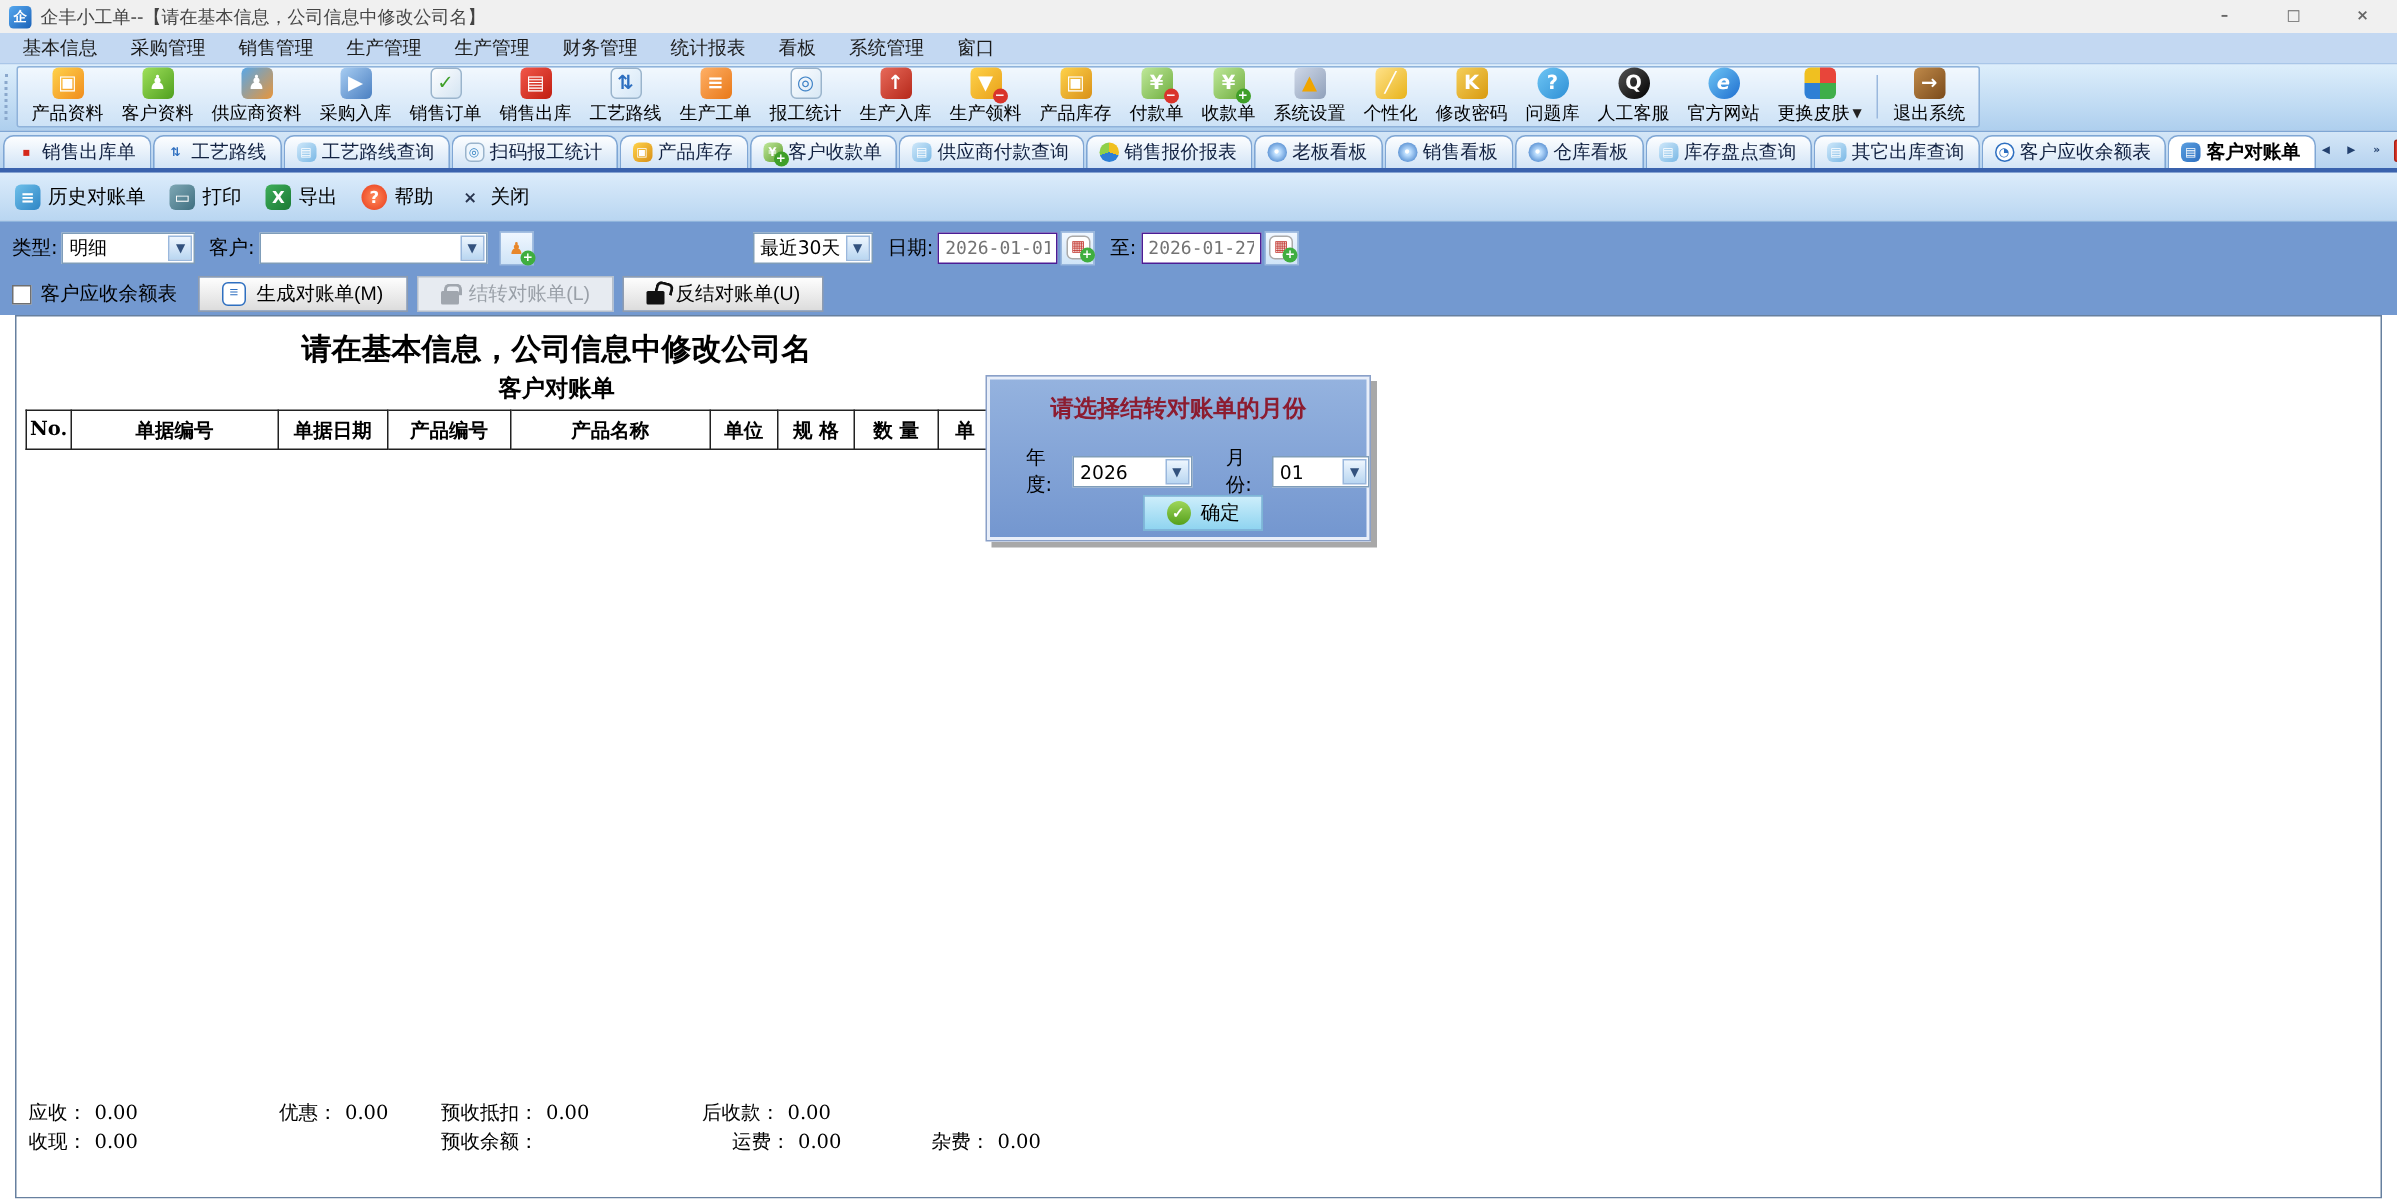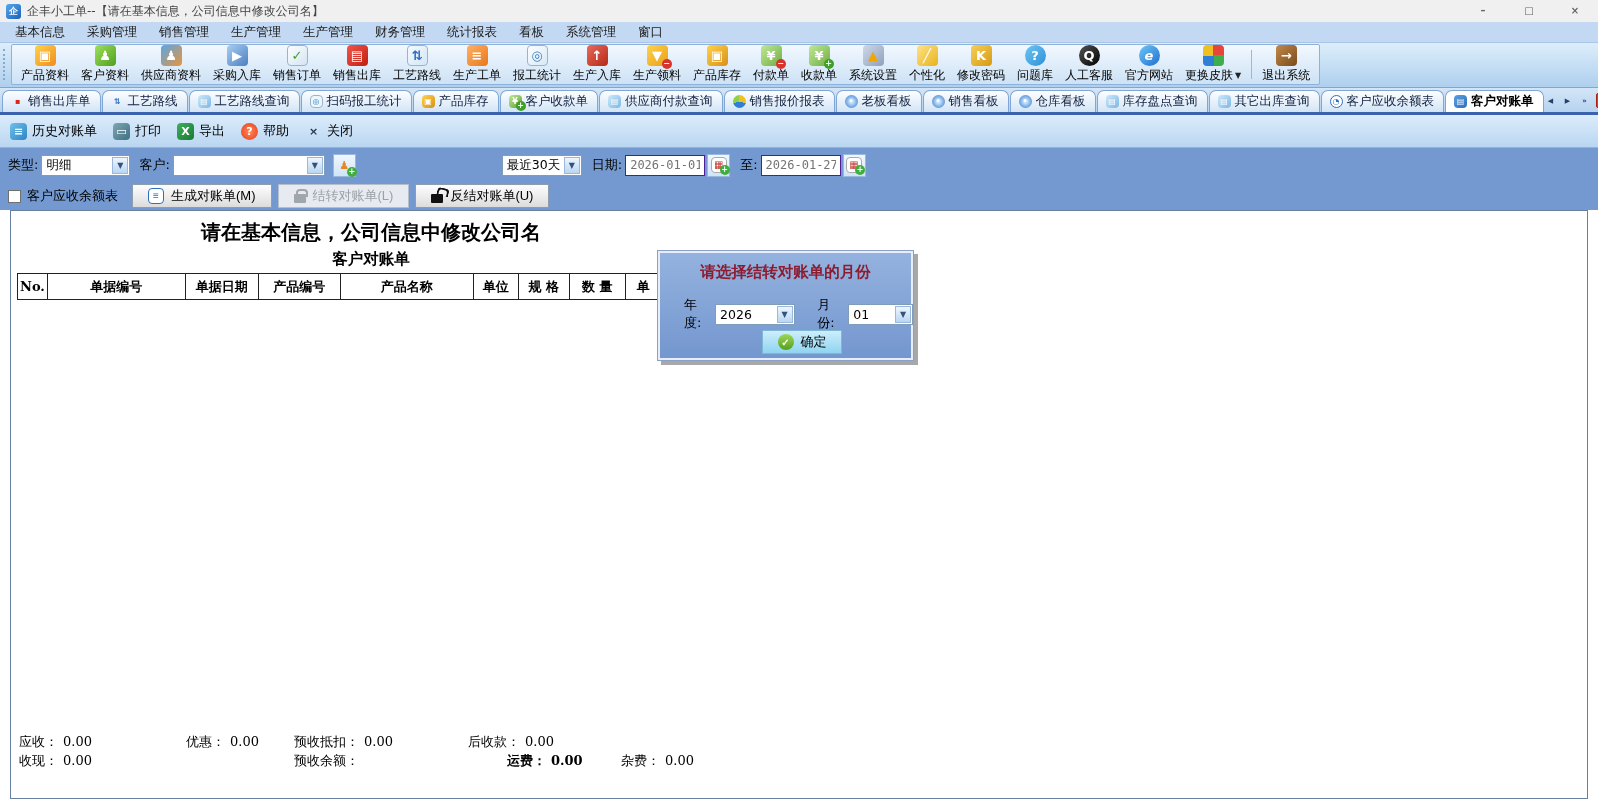--- a/index.html
+++ b/index.html
@@ -426,21 +426,21 @@
   <div id="summary">
       <div class="srow" style="top: 522px;">
         <span class="sitem" style="left: 8px;"><span>应收：</span><span class="sv">0.00</span></span>
         <span class="sitem" style="left: 175px;"><span>优惠：</span><span class="sv">0.00</span></span>
         <span class="sitem" style="left: 283px;"><span>预收抵扣：</span><span class="sv">0.00</span></span>
         <span class="sitem" style="left: 457px;"><span>后收款：</span><span class="sv">0.00</span></span>
       </div>
       <div class="srow" style="top: 541px;">
         <span class="sitem" style="left: 8px;"><span>收现：</span><span class="sv">0.00</span></span>
         <span class="sitem" style="left: 283px;"><span>预收余额：</span><span class="sv"></span></span>
-        <span class="sitem" style="left: 496px; font-weight: bold;"><span>运费：</span><span class="sv">0.00</span></span>
+        <span class="sitem" style="left: 477px;"><span>运费：</span><span class="sv">0.00</span></span>
         <span class="sitem" style="left: 610px;"><span>杂费：</span><span class="sv">0.00</span></span>
       </div>
       <div class="srow" style="top: 584px; margin-top: 16px;">
         <span class="sitem" style="left: 8px;"><span>上期欠款：</span><span class="sv"></span></span>
         <span class="sitem" style="left: 220px; font-family: Liberation Mono, monospace;"><span>本期欠款：</span><span class="sv">0.00</span></span>
         <span class="sitem" style="left: 410px;"><span>总欠款：</span><span class="sv">0.00</span></span>
       </div>
     </div>
 
   <div class="dialog">

